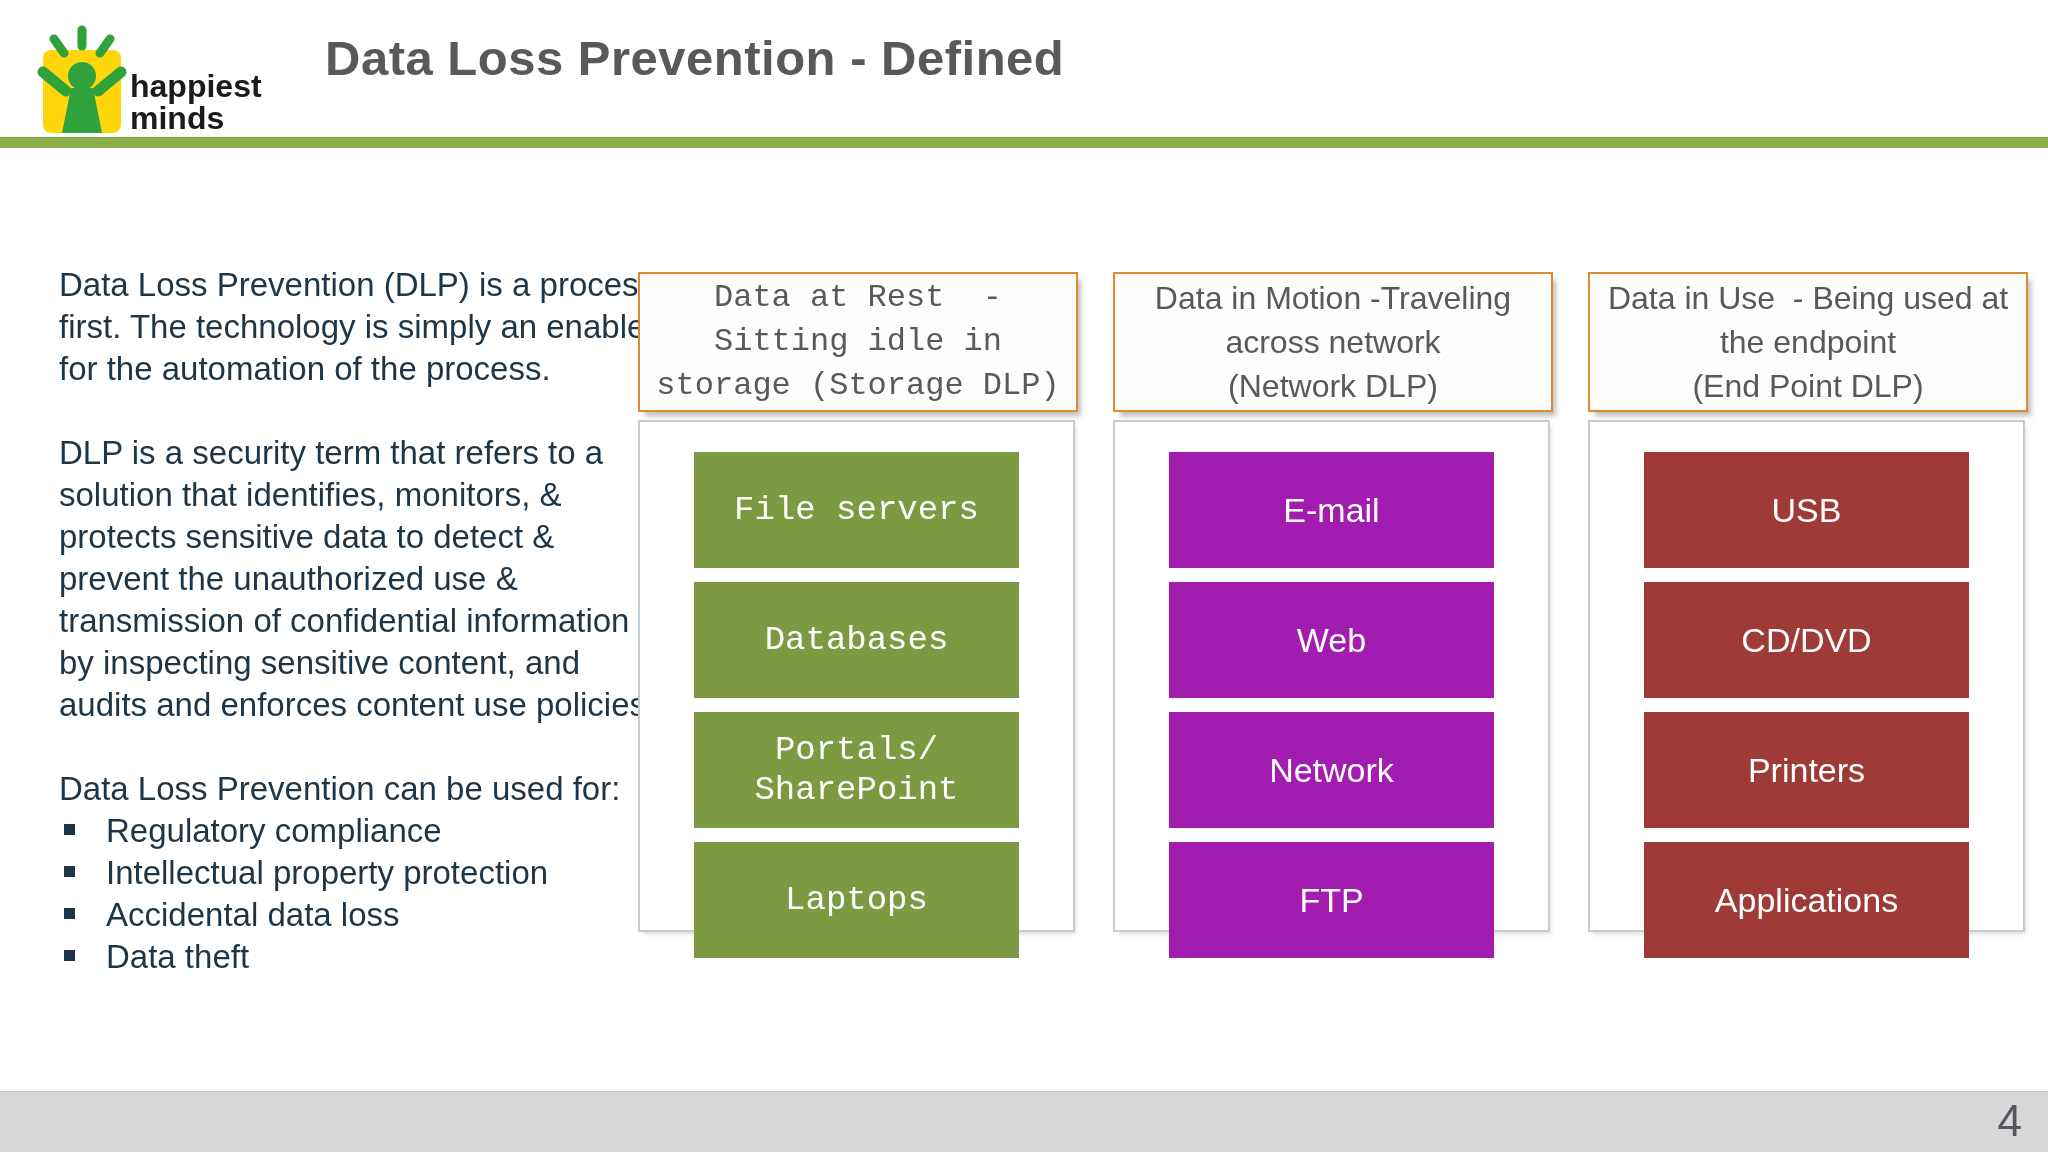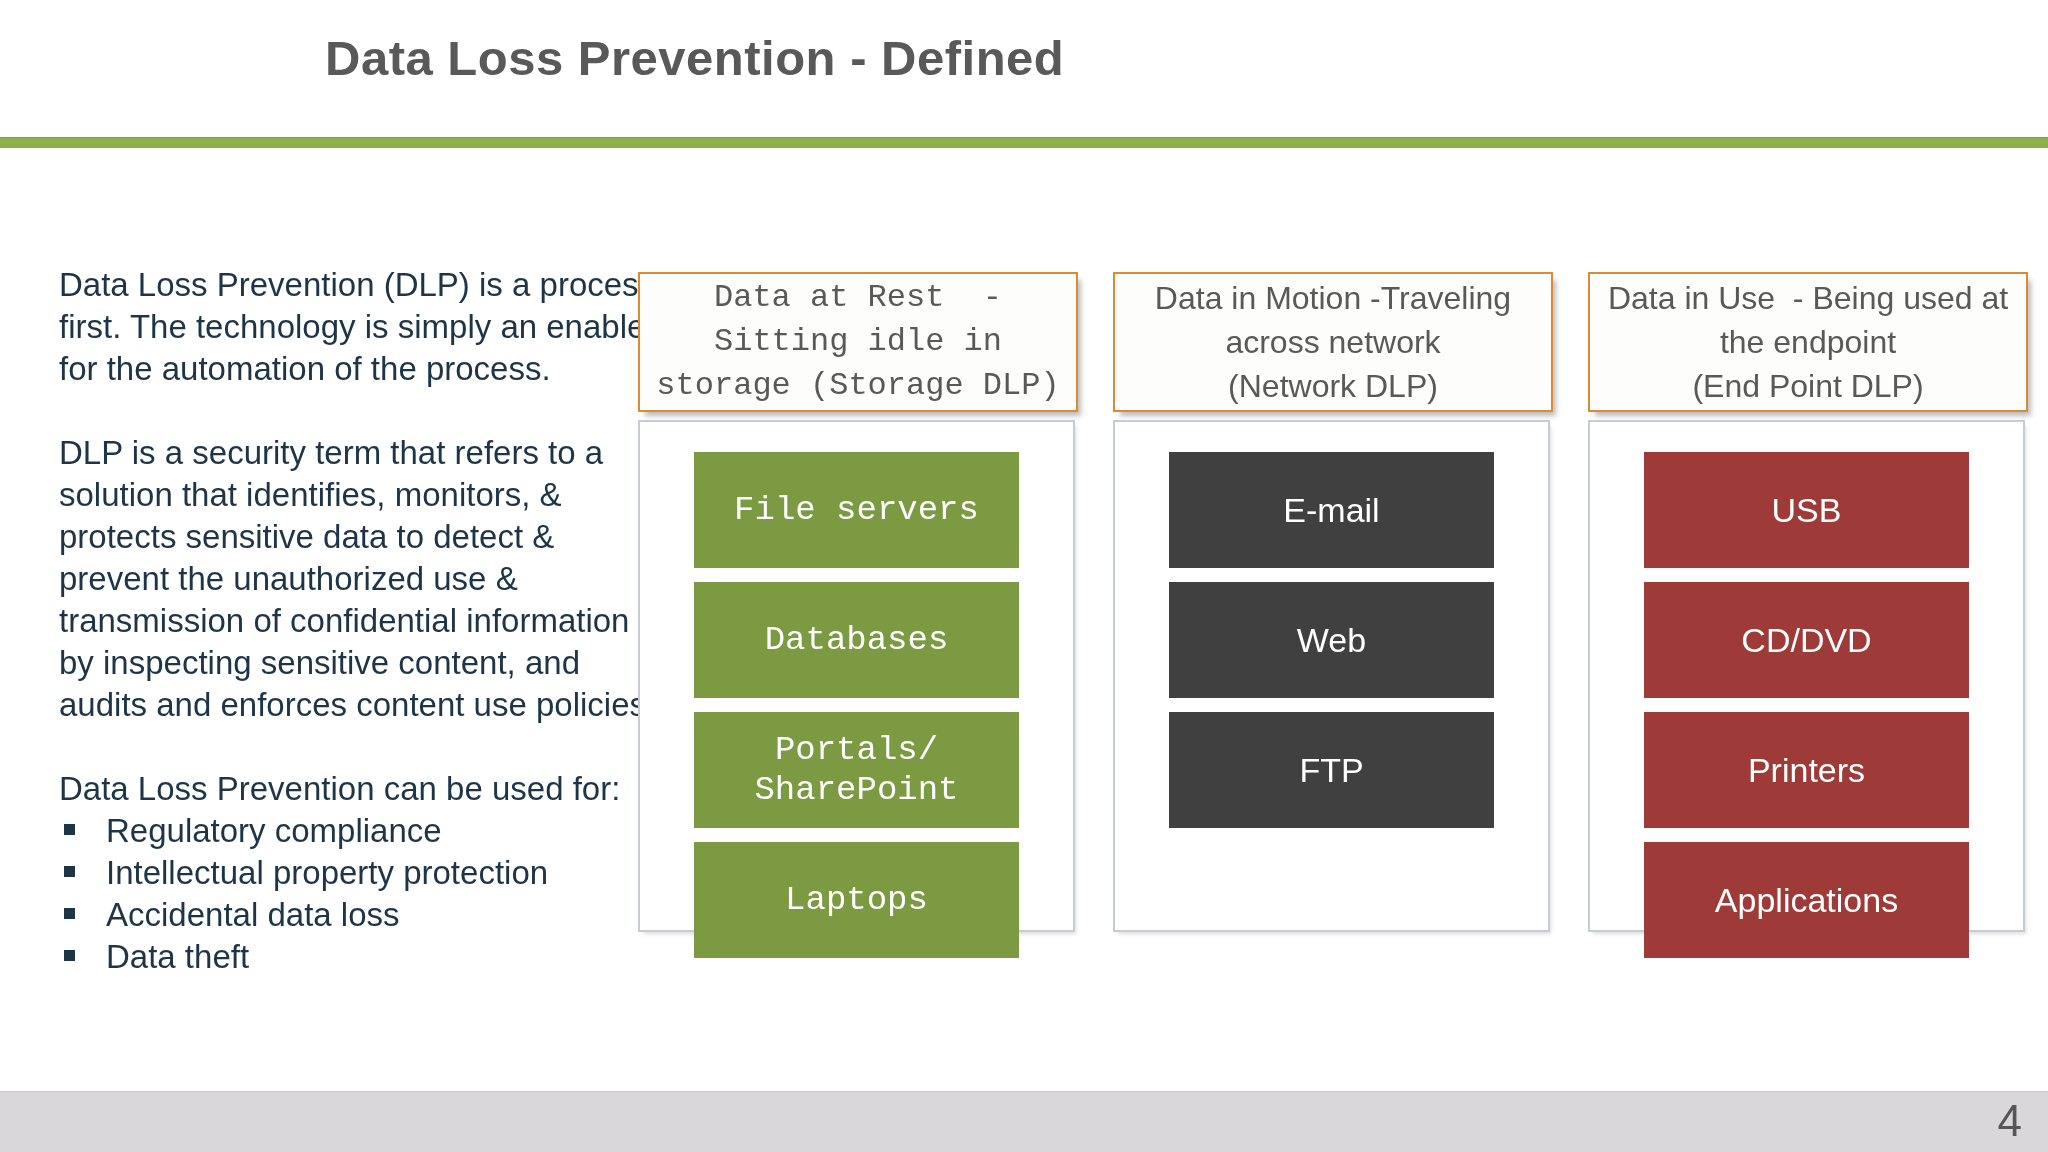--- a/index.html
+++ b/index.html
@@ -42,37 +42,53 @@
     box-sizing:border-box;
   }
   .col1{left:638px;font-family:Liberation Mono, monospace;} .col2{left:1113px;} .col3{left:1588px;}
   .item{
     width:325px; height:116px; margin:0 auto 14px auto;
     display:flex; justify-content:center; align-items:center;
     color:#ffffff; font-size:34px; text-align:center; white-space:pre-line; line-height:40px;
   }
   .item.first{margin-top:30px;}
   .c-green .item{background:#7b9a41;}
-  .c-olive .item{background:#404040;}
+  .c-olive .item{background:#a21caf;}
   .c-red  .item{background:#9e3a38;}
   
   .footer{
     position:absolute; left:0; bottom:0; width:2048px; height:60px;
     background:#d9d7da; border-top:1px solid #cbc9cc;
   }
   .page-number{
     position:absolute; right:26px; top:4px;
     font-size:44px; color:#57555a;
   }
 </style>
 </head>
 <body>
 
 <div class="slide">
 
+  <div class="logo-wrap">
+    <svg width="300" height="132" viewBox="0 0 300 132" xmlns="http://www.w3.org/2000/svg">
+      <rect x="25" y="42" width="78" height="83" rx="8" fill="#ffd60c"></rect>
+      <g stroke="#2fa23c" stroke-linecap="round" fill="none">
+        <line x1="64" y1="38" x2="64" y2="22" stroke-width="9"></line>
+        <line x1="46" y1="45" x2="36" y2="31" stroke-width="9"></line>
+        <line x1="82" y1="45" x2="92" y2="31" stroke-width="9"></line>
+        <line x1="48" y1="83" x2="25" y2="64" stroke-width="11"></line>
+        <line x1="80" y1="83" x2="103" y2="64" stroke-width="11"></line>
+      </g>
+      <circle cx="64" cy="68" r="14" fill="#2fa23c"></circle>
+      <path d="M53,80 L75,80 L84,125 L44,125 Z" fill="#2fa23c"></path>
+      <text x="112" y="89" font-size="32" font-weight="bold" fill="#1b1b1b" font-family="Liberation Sans, sans-serif">happiest</text>
+      <text x="112" y="121" font-size="32" font-weight="bold" fill="#1b1b1b" font-family="Liberation Sans, sans-serif">minds</text>
+    </svg>
+  </div>
   <div class="slide-title">Data Loss Prevention - Defined</div>
   <div class="green-bar"></div>
 
   <div class="left-text">
     <div>
       <div class="line">Data Loss Prevention (DLP) is a process</div>
       <div class="line">first. The technology is simply an enabler</div>
       <div class="line">for the automation of the process.</div>
     </div>
     <div class="para-gap"></div>
@@ -118,20 +134,21 @@
   </div>
 
   <div class="col-head col2">
     <div class="line">Data in Motion -Traveling</div>
     <div class="line">across network</div>
     <div class="line">(Network DLP)</div>
   </div>
   <div class="col-body col2 c-olive">
     <div class="item first">E-mail</div>
     <div class="item">Web</div>
+    <div class="item">Network</div>
     <div class="item">FTP</div>
   </div>
 
   <div class="col-head col3">
     <div class="line">Data in Use  - Being used at</div>
     <div class="line">the endpoint</div>
     <div class="line">(End Point DLP)</div>
   </div>
   <div class="col-body col3 c-red">
     <div class="item first">USB</div>

